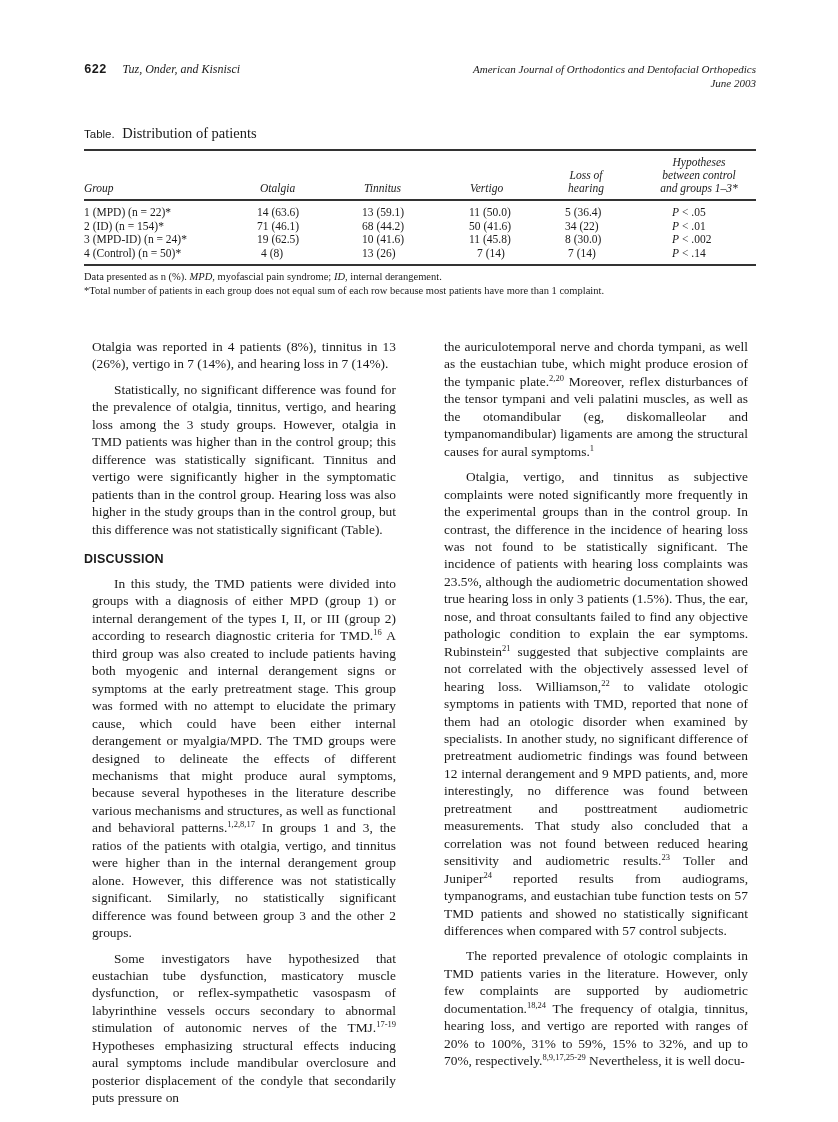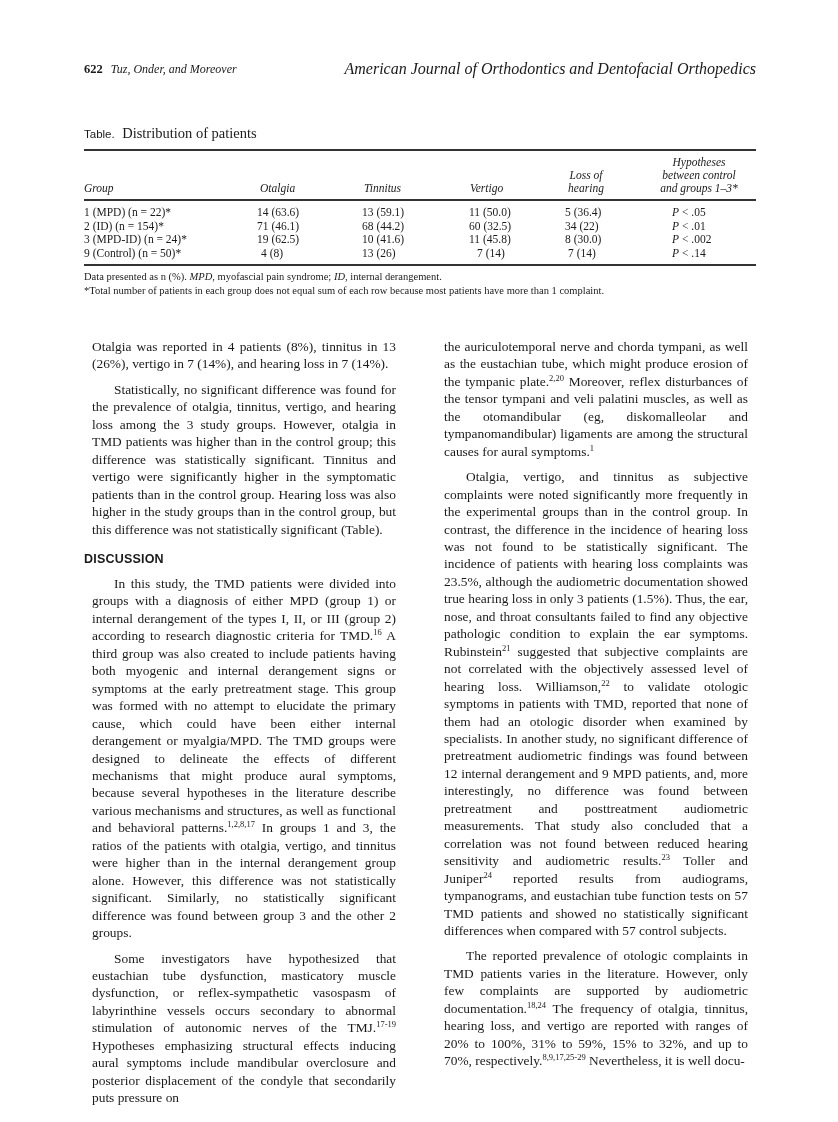--- a/index.html
+++ b/index.html
@@ -1,22 +1,22 @@
 <!DOCTYPE html>
 <html><head>
 <meta charset="utf-8">
 <style>
   html, body { margin: 0; padding: 0; background: #ffffff; }
   body { width: 838px; height: 1122px; position: relative; overflow: hidden; color: #1a1a1a; }
 
   .running-head { position: absolute; left: 84px; top: 62px; width: 672px; }
   .rh-left { position: absolute; left: 0; top: 0; font-size: 12px; }
-  .rh-left .pg { font-family: Liberation Serif, serif; font-weight: bold; font-size: 12.5px; margin-right: 8px; }
+  .rh-left .pg { font-family: Liberation Mono, monospace; font-weight: bold; font-size: 12.5px; margin-right: 16px; }
   .rh-left .authors { font-family: "Liberation Serif", serif; font-style: italic; font-size: 12px; }
-  .rh-right { position: absolute; right: 0; top: 0; text-align: right; font-family: "Liberation Serif", serif; font-style: italic; font-size: 16px; line-height: 14px; }
+  .rh-right { position: absolute; right: 0; top: 0; text-align: right; font-family: "Liberation Serif", serif; font-style: italic; font-size: 11px; line-height: 14px; }
 
   .table-title { position: absolute; left: 84px; top: 125px; font-size: 14px; }
   .table-title .lbl { font-family: "Liberation Sans", sans-serif; font-size: 11.5px; margin-right: 4px; }
   .table-title .ttl { font-family: "Liberation Serif", serif; font-size: 14.5px; }
 
   .rule { position: absolute; left: 84px; width: 672px; background: #333; }
   .rule.top { top: 149px; height: 2px; }
   .rule.mid { top: 199px; height: 2px; }
   .rule.bot { top: 264px; height: 2px; }
 
@@ -50,24 +50,25 @@
   .col p { margin: 8px; }
   .col p.indent { text-indent: 22px; }
   .col sup { font-size: 8.5px; line-height: 0; vertical-align: 5px; }
   .col h2 { font-family: "Liberation Sans", sans-serif; font-weight: bold; font-size: 12.5px; margin: 13px 0 4px 0; letter-spacing: 0.2px; line-height: 16px; }
 </style>
 </head>
 <body>
 
 <div class="running-head">
   <div class="rh-left">
-    <span class="pg">622</span><span class="authors">Tuz, Onder, and Moreover</span>
+    <span class="pg">622</span><span class="authors">Tuz, Onder, and Kisnisci</span>
   </div>
   <div class="rh-right">
     <div>American Journal of Orthodontics and Dentofacial Orthopedics</div>
+    <div>June 2003</div>
   </div>
 </div>
 
 <div class="table-title">
   <span class="lbl">Table.</span>
   <span class="ttl">Distribution of patients</span>
 </div>
 <div class="rule top"></div>
 
 <div class="thead">
@@ -93,34 +94,34 @@
     <span class="td c-otalgia">14 (63.6)</span>
     <span class="td c-tinnitus">13 (59.1)</span>
     <span class="td c-vertigo">11 (50.0)</span>
     <span class="td c-hearing">5 (36.4)</span>
     <span class="td c-diff"><span class="p">P</span><span class="v"> &lt; .05</span></span>
   </div>
   <div class="tr">
     <span class="td c-group">2 (ID) (n = 154)*</span>
     <span class="td c-otalgia">71 (46.1)</span>
     <span class="td c-tinnitus">68 (44.2)</span>
-    <span class="td c-vertigo">60 (32.5)</span>
+    <span class="td c-vertigo">50 (41.6)</span>
     <span class="td c-hearing">34 (22)</span>
     <span class="td c-diff"><span class="p">P</span><span class="v"> &lt; .01</span></span>
   </div>
   <div class="tr">
     <span class="td c-group">3 (MPD-ID) (n = 24)*</span>
     <span class="td c-otalgia">19 (62.5)</span>
     <span class="td c-tinnitus">10 (41.6)</span>
     <span class="td c-vertigo">11 (45.8)</span>
     <span class="td c-hearing">8 (30.0)</span>
     <span class="td c-diff"><span class="p">P</span><span class="v"> &lt; .002</span></span>
   </div>
   <div class="tr">
-    <span class="td c-group">9 (Control) (n = 50)*</span>
+    <span class="td c-group">4 (Control) (n = 50)*</span>
     <span class="td c-otalgia" style="left:177px">4 (8)</span>
     <span class="td c-tinnitus">13 (26)</span>
     <span class="td c-vertigo" style="left:393px">7 (14)</span>
     <span class="td c-hearing" style="left:484px">7 (14)</span>
     <span class="td c-diff"><span class="p">P</span><span class="v"> &lt; .14</span></span>
   </div>
 </div>
 <div class="rule bot"></div>
 
 <div class="footnotes">

